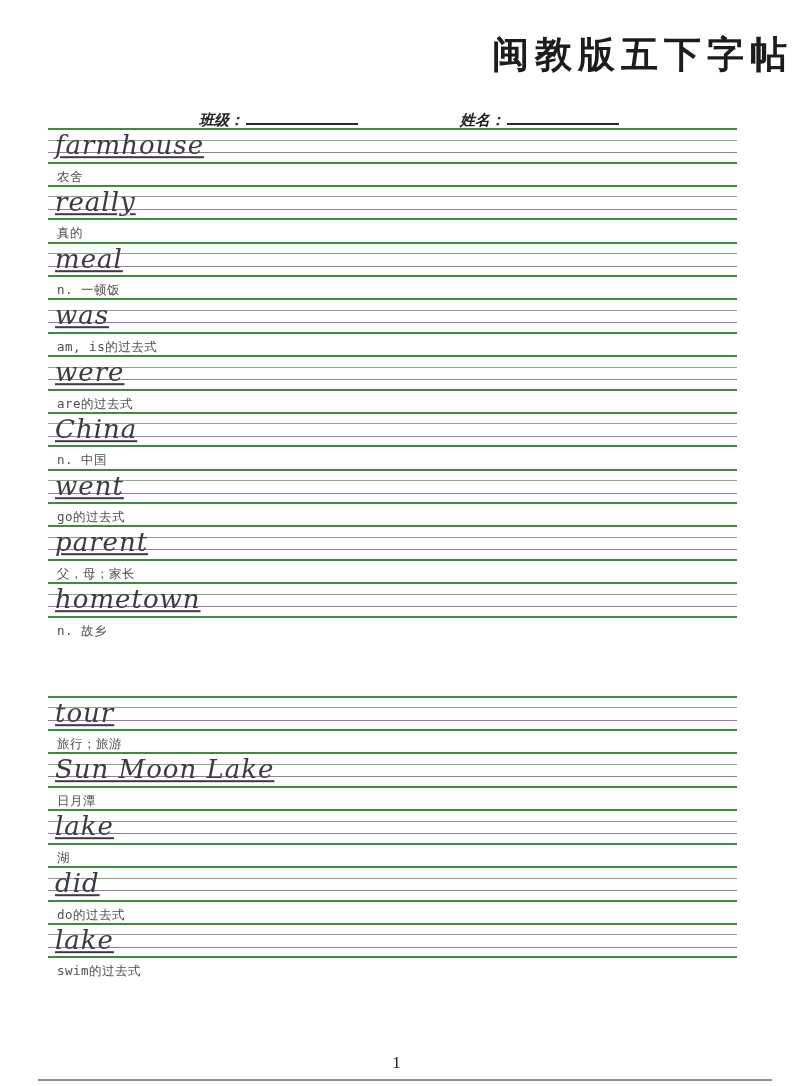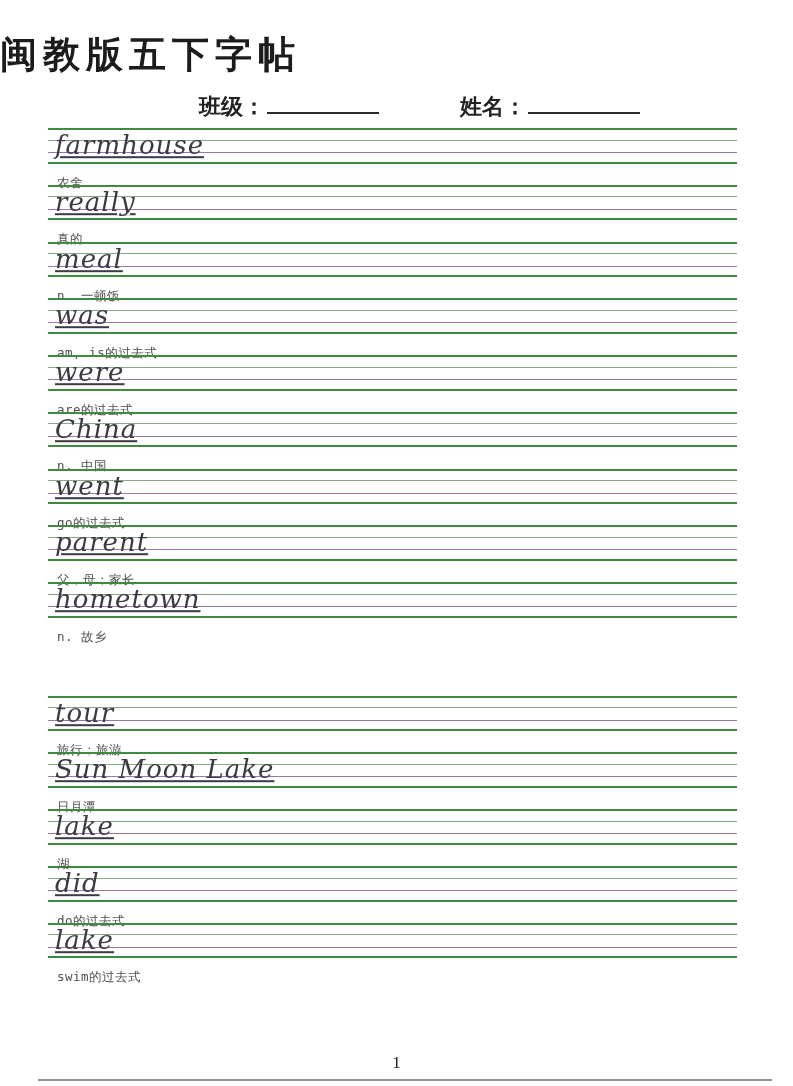--- a/index.html
+++ b/index.html
@@ -8,28 +8,29 @@
     background: #ffffff;
     position: relative;
     font-family: "Liberation Serif", "DejaVu Serif", serif;
     overflow: hidden;
   }
   .sheet { position: absolute; inset: 0; }
 
   
   .title {
     position: absolute; top: 30px; left: 0; width: 100%;
-    text-align: left;
+    text-align: right;
     font-size: 37px; font-weight: bold; letter-spacing: 6px;
     color: var(--title-ink, #1c1c1c);
   }
   .hdr {
-    position: absolute; top: 92px;
-    font-size: 22px; font-weight: bold; color: #222;
+    position: absolute; top: 108px;
+    font-size: 15px; font-weight: bold; color: #222;
     white-space: nowrap;
+    font-style: italic;
   }
   #class-field { left: 199px; }
   #name-field  { left: 424px; margin-left: 36px; }
   .blank {
     display: inline-block; width: 112px; height: 15px;
     border-bottom: 2px solid #2b2b2b;
     margin-left: 2px; vertical-align: baseline;
   }
 
   
@@ -48,21 +49,21 @@
     font-family: "DejaVu Serif", "Liberation Serif", serif;
     font-style: italic;
     font-size: 26px; letter-spacing: 1px;
     color: var(--word-ink, #3e3944);
     text-decoration: underline;
     text-decoration-thickness: 1.5px;
     text-underline-offset: 2px;
     white-space: nowrap;
   }
   .meaning {
-    position: absolute; left: 9px; right: 0; top: 39px; height: 32px;
+    position: absolute; left: 9px; right: 0; top: 33px; height: 32px;
     display: flex; align-items: center;
     font-family: "DejaVu Sans Mono", "Liberation Mono", monospace;
     font-size: 12.5px; color: var(--meaning-ink, #4f4f4f);
     letter-spacing: 0.5px;
     white-space: nowrap;
   }
 
   
   .page-number {
     position: absolute; top: 1053px; left: 0; width: 100%;

